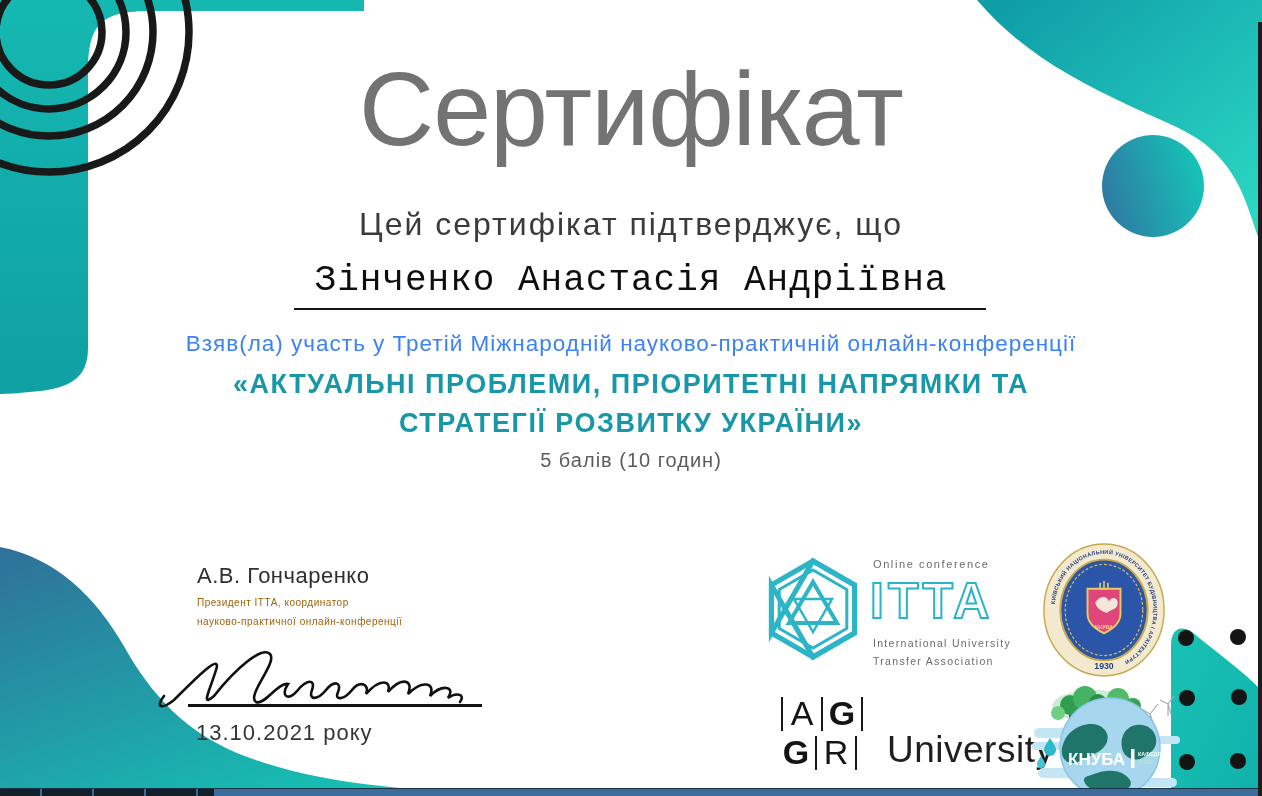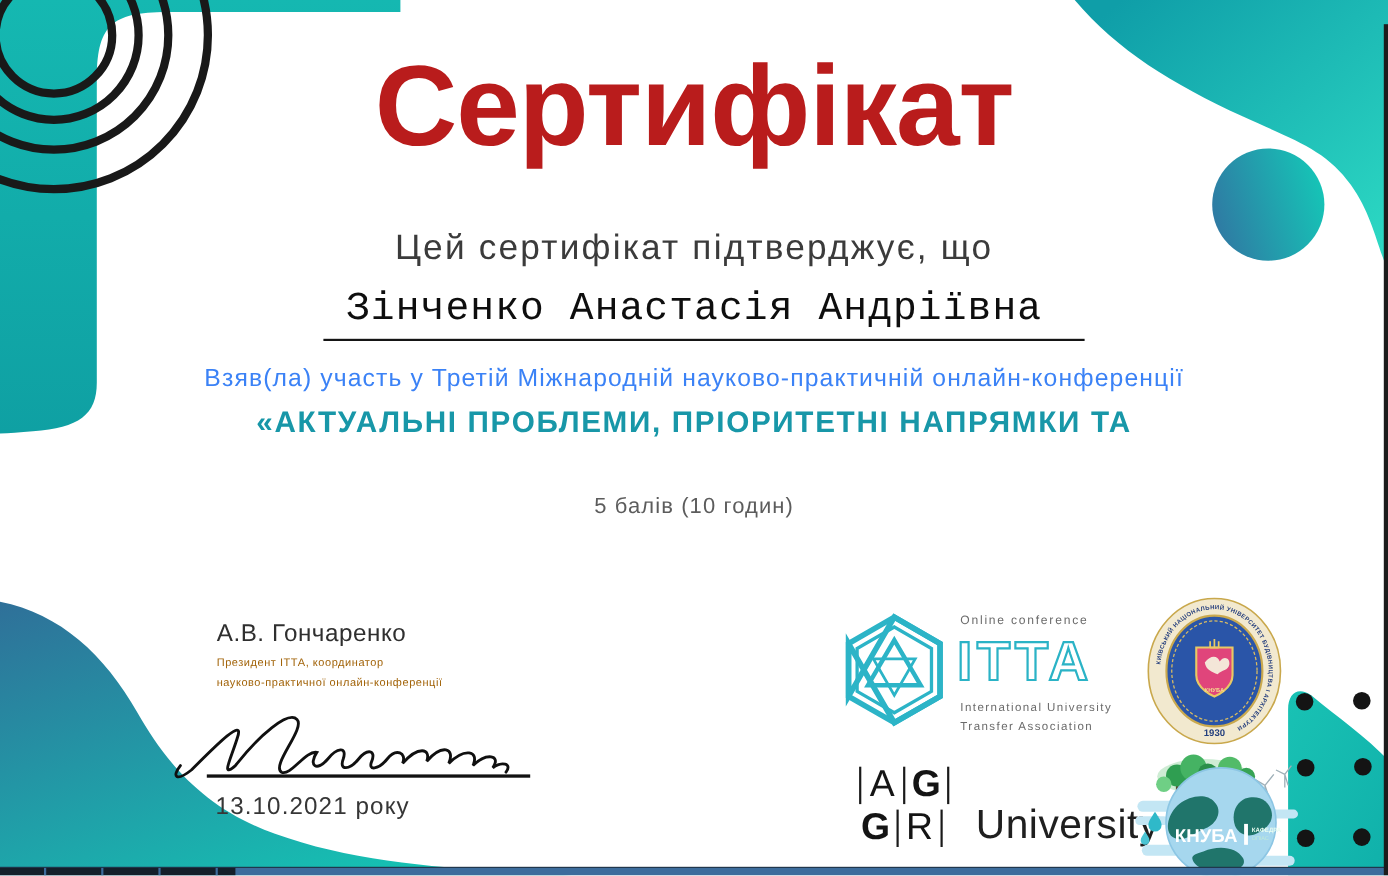--- a/index.html
+++ b/index.html
@@ -1,19 +1,19 @@
 <!DOCTYPE html>
 <html><head>
 <meta charset="utf-8">
 <style>
   html,body{margin:0;padding:0;background:#e8e8e8;font-family:"Liberation Sans",sans-serif;}
   .canvas{position:relative;width:1262px;height:796px;margin:0 auto;background:#ffffff;overflow:hidden;}
   .abs{position:absolute;}
   .ctr{left:0;width:1262px;text-align:center;}
-  .title{top:38px;font-size:104px;font-weight:700;color:#b91c1c;letter-spacing:-1px;}
+  .title{top:50px;font-size:104px;font-weight:400;color:#737373;letter-spacing:-1px;}
   .subtitle{top:206px;font-size:32px;font-weight:400;color:#3b3b3b;letter-spacing:2px;}
   .name{top:260px;font-family:Liberation Mono, monospace;font-size:36px;color:#0e0e0e;letter-spacing:1px;}
   .name-line{top:308px;left:294px;width:692px;height:2px;background:#151515;}
   .partic{top:331px;font-size:22.5px;color:#3b82f6;letter-spacing:1px;}
   .conf{font-size:27px;font-weight:700;color:#1897a8;letter-spacing:1.5px;}
   .conf1{top:369px;text-align:center;}
   .conf2{top:408px;}
   .credits{top:449px;font-size:20px;color:#5c5c5c;letter-spacing:1px;}
   .sig-name{left:197px;top:563px;font-size:22px;color:#2f2f2f;letter-spacing:0.5px;}
   .sig-role{left:197px;font-size:10px;color:#a16207;letter-spacing:0.5px;}
@@ -89,20 +89,21 @@
         <circle cx="1238" cy="761" r="8"></circle>
     </g>
   </svg>
 
   <div class="abs ctr title">Сертифікат</div>
   <div class="abs ctr subtitle">Цей сертифікат підтверджує, що</div>
   <div class="abs ctr name">Зінченко Анастасія Андріївна</div>
   <div class="abs name-line"></div>
   <div class="abs ctr partic">Взяв(ла) участь у Третій Міжнародній науково-практичній онлайн-конференції</div>
   <div class="abs ctr conf conf1">«АКТУАЛЬНІ ПРОБЛЕМИ, ПРІОРИТЕТНІ НАПРЯМКИ ТА</div>
+  <div class="abs ctr conf conf2">СТРАТЕГІЇ РОЗВИТКУ УКРАЇНИ»</div>
   <div class="abs ctr credits">5 балів (10 годин)</div>
 
   <div class="abs sig-name">А.В. Гончаренко</div>
   <div class="abs sig-role role1">Президент ІТТА, координатор</div>
   <div class="abs sig-role role2">науково-практичної онлайн-конференції</div>
 
   <svg class="abs" style="left:150px;top:638px;" width="340" height="78" viewBox="0 0 340 78">
     <path fill="none" stroke="#101010" stroke-width="2.6" stroke-linecap="round" d="M14,58 C6,68 10,73 24,62 C48,38 72,14 66,32 C60,52 50,70 64,58 C86,30 112,8 120,16 C128,24 96,58 106,64 C114,68 128,44 138,46 C130,58 138,64 148,52 C156,42 166,40 162,52 C158,63 168,62 176,52 C184,42 192,44 188,54 C184,63 194,62 202,52 C210,42 220,46 216,56 C230,40 242,42 238,54 C252,38 264,42 258,56 C272,42 286,44 280,58 C292,46 306,48 298,60 C306,54 316,56 310,64"></path>
     <rect x="38" y="66" width="294" height="3" fill="#111111"></rect>
   </svg>

